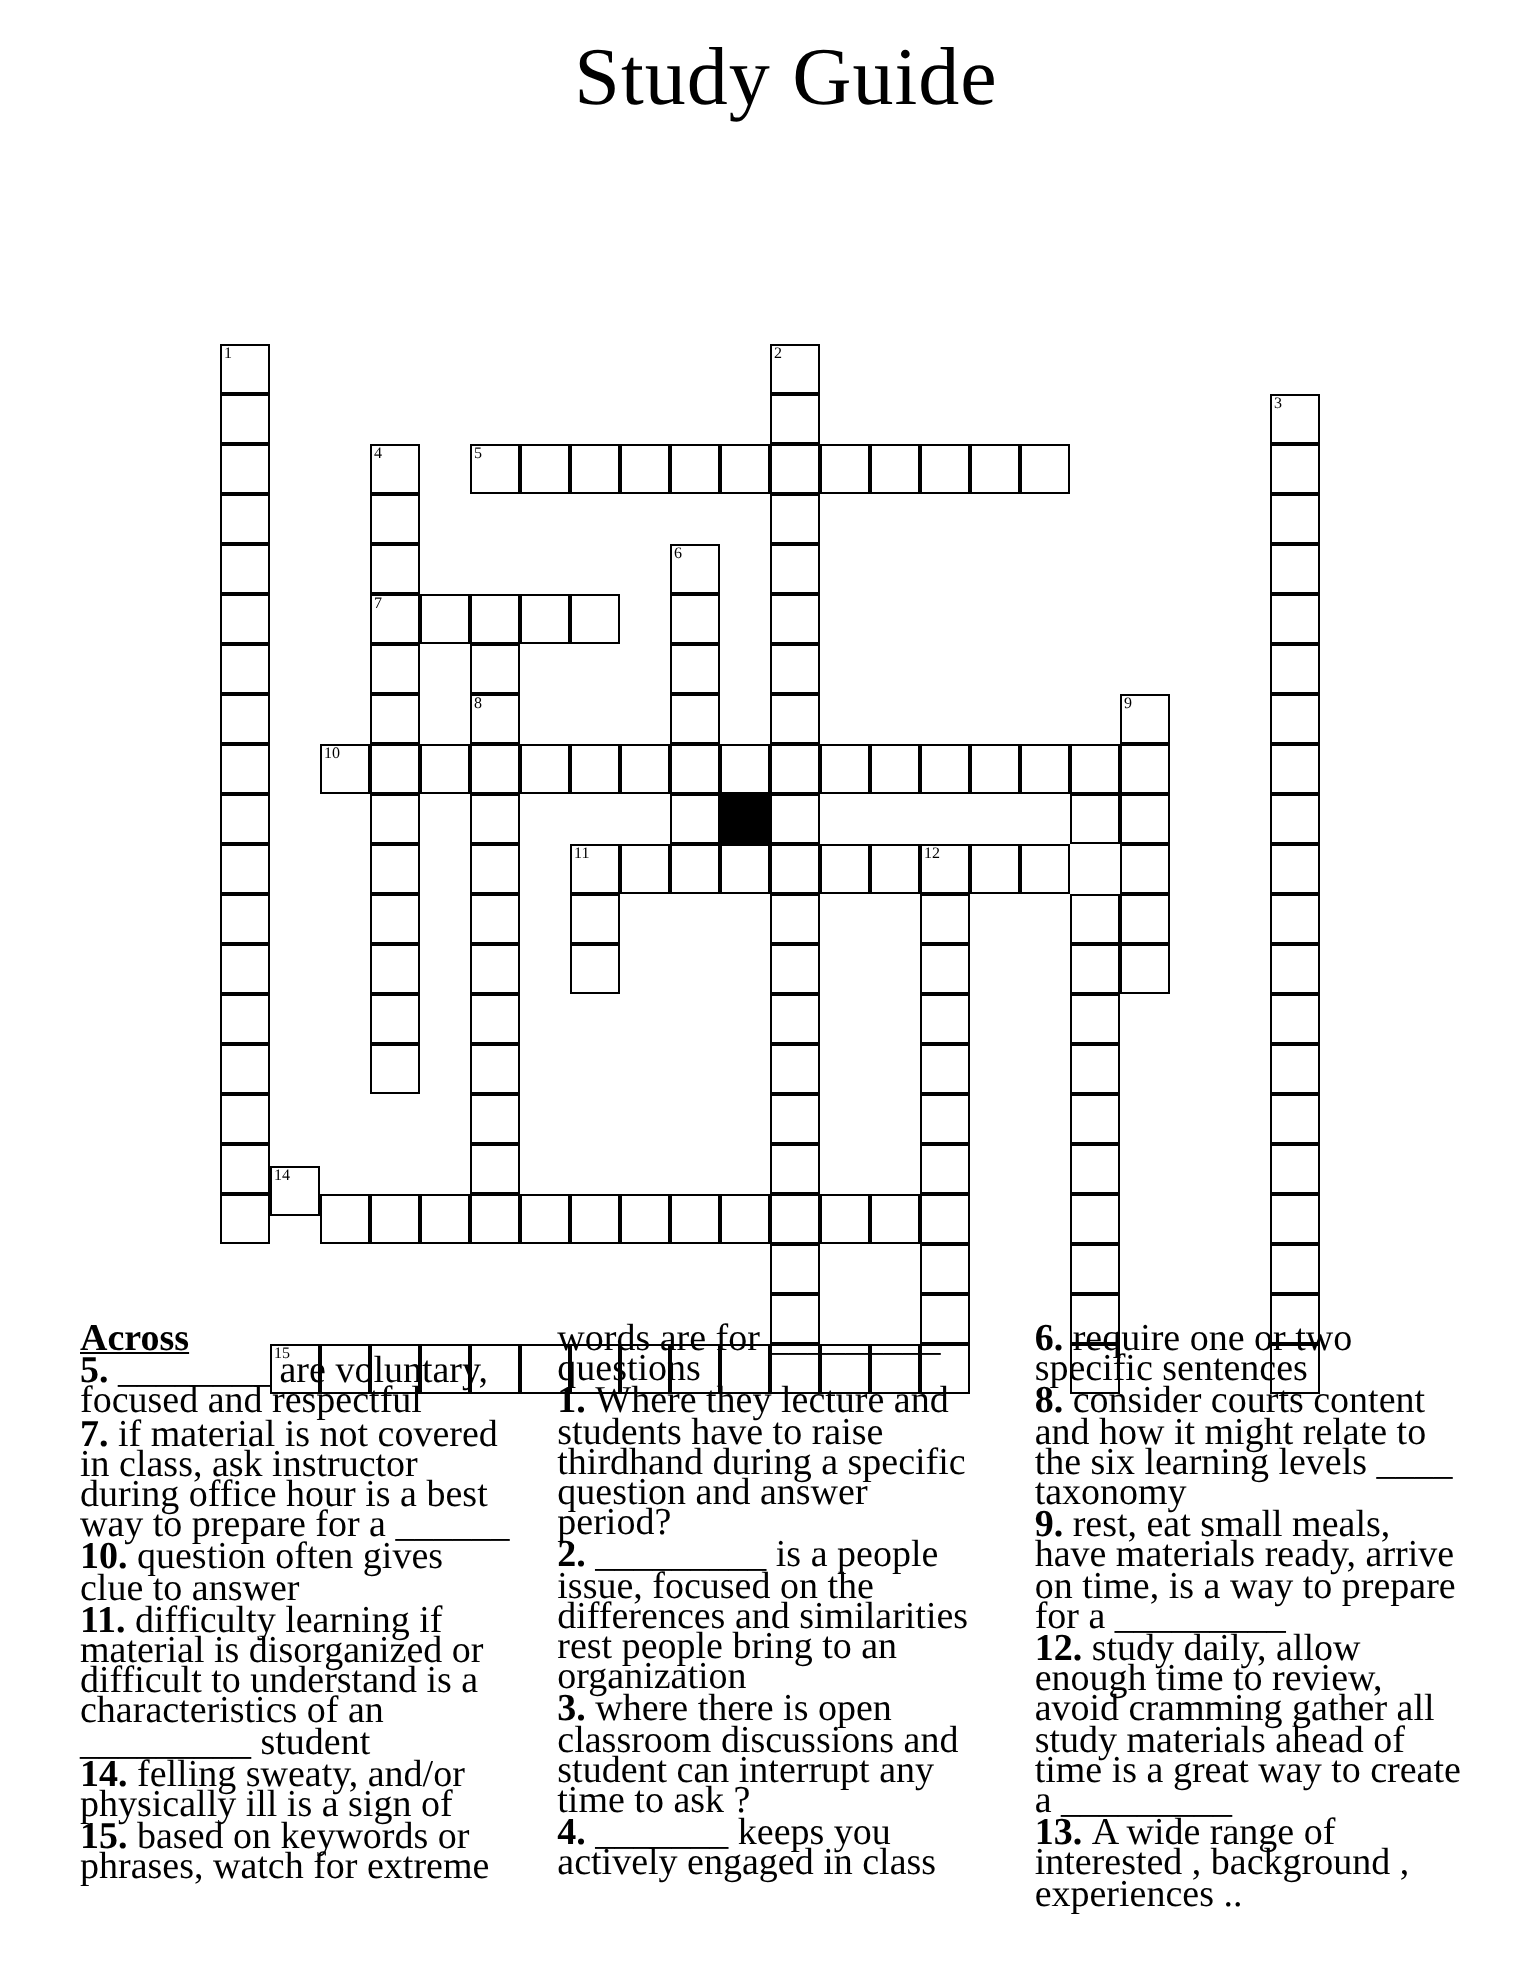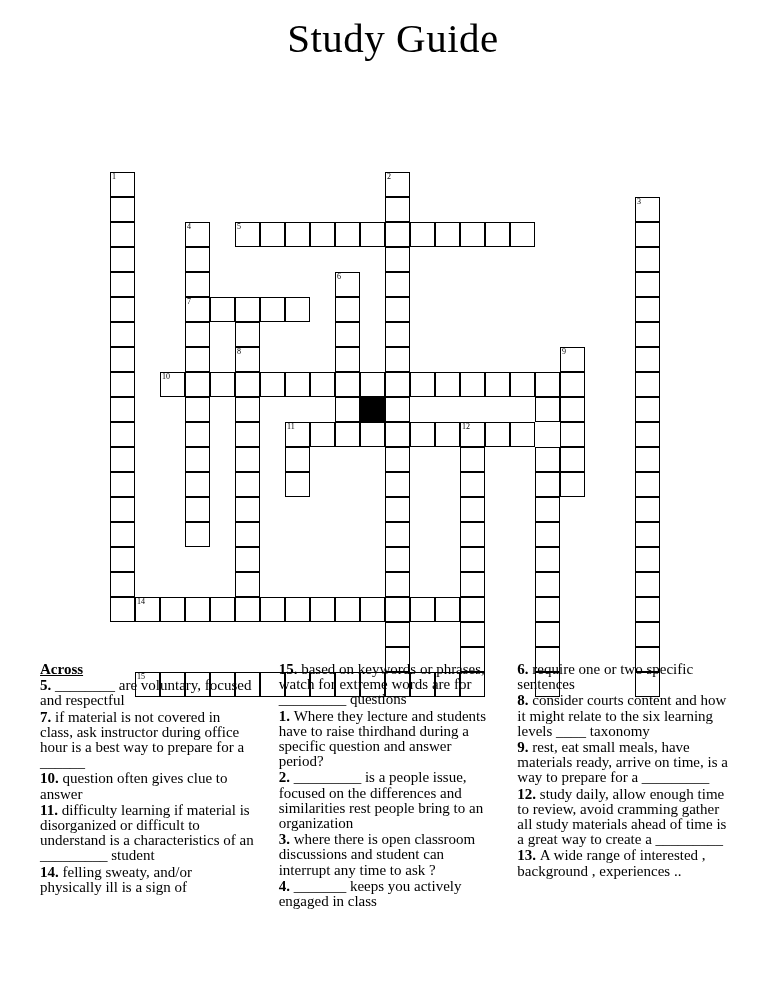--- a/index.html
+++ b/index.html
@@ -83,21 +83,21 @@
   
   .clues {
     position: absolute;
     left: 0;
     top: 648px;
     width: 768px;
     padding: 0 34px 0 40px;
     box-sizing: border-box;
     column-count: 3;
     column-gap: 22px;
-    font-size: 15px;
+    font-size: 19px;
     line-height: 15.2px;
     text-align: left;
   }
   .clues .secthead {
     font-weight: bold;
     text-decoration: underline;
     margin: 0 0 1px 0;
   }
   .clues p {
     margin: 0 0 1px 0;
@@ -272,21 +272,21 @@
       <div class="cell" style="left: 460px; top: 475px; width: 25px; height: 25px;"></div>
       <div class="cell" style="left: 535px; top: 475px; width: 25px; height: 25px;"></div>
       <div class="cell" style="left: 635px; top: 475px; width: 25px; height: 25px;"></div>
       <div class="cell" style="left: 110px; top: 500px; width: 25px; height: 25px;"></div>
       <div class="cell" style="left: 235px; top: 500px; width: 25px; height: 25px;"></div>
       <div class="cell" style="left: 385px; top: 500px; width: 25px; height: 25px;"></div>
       <div class="cell" style="left: 460px; top: 500px; width: 25px; height: 25px;"></div>
       <div class="cell" style="left: 535px; top: 500px; width: 25px; height: 25px;"></div>
       <div class="cell" style="left: 635px; top: 500px; width: 25px; height: 25px;"></div>
       <div class="cell" style="left: 110px; top: 525px; width: 25px; height: 25px;"></div>
-      <div class="cell" style="left: 135px; top: 525px; width: 25px; height: 25px;">
+      <div class="cell" style="left: 135px; top: 511px; width: 25px; height: 25px;">
         <span class="num">14</span>
       </div>
       <div class="cell" style="left: 160px; top: 525px; width: 25px; height: 25px;"></div>
       <div class="cell" style="left: 185px; top: 525px; width: 25px; height: 25px;"></div>
       <div class="cell" style="left: 210px; top: 525px; width: 25px; height: 25px;"></div>
       <div class="cell" style="left: 235px; top: 525px; width: 25px; height: 25px;"></div>
       <div class="cell" style="left: 260px; top: 525px; width: 25px; height: 25px;"></div>
       <div class="cell" style="left: 285px; top: 525px; width: 25px; height: 25px;"></div>
       <div class="cell" style="left: 310px; top: 525px; width: 25px; height: 25px;"></div>
       <div class="cell" style="left: 335px; top: 525px; width: 25px; height: 25px;"></div>

